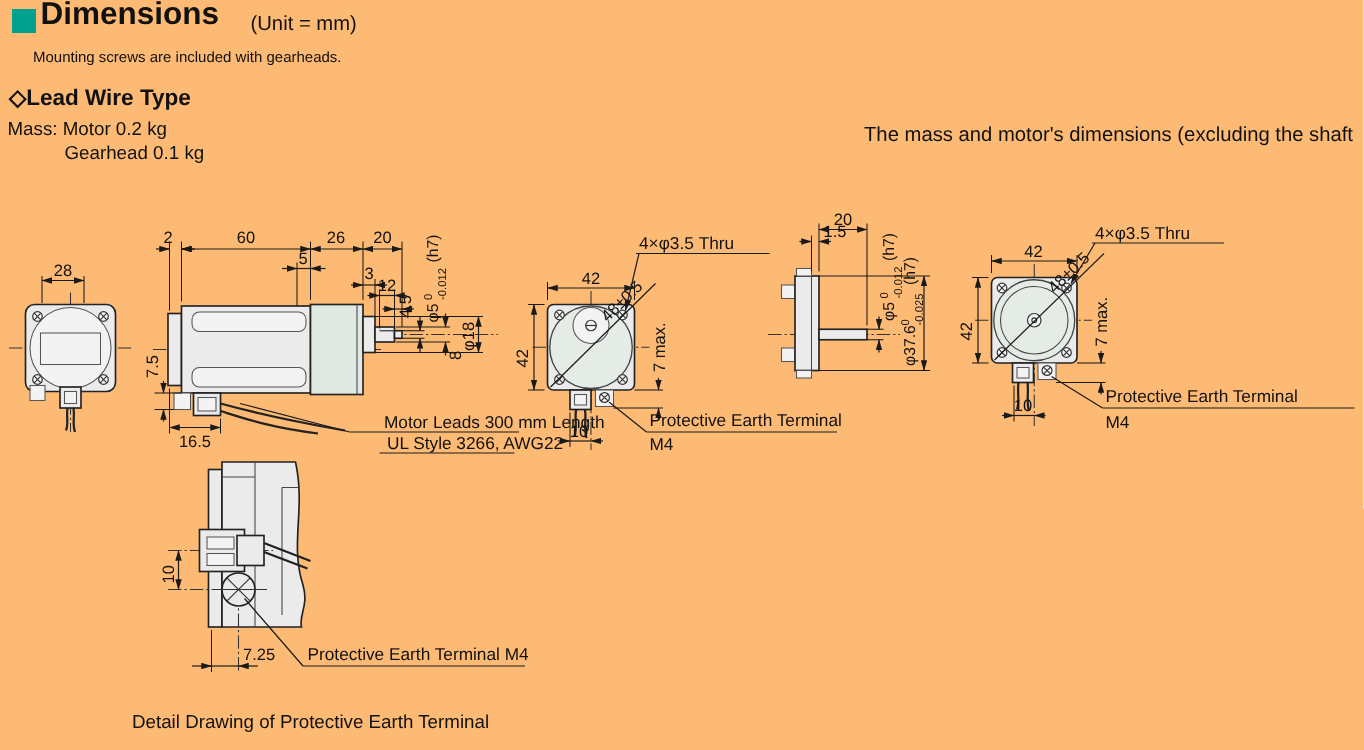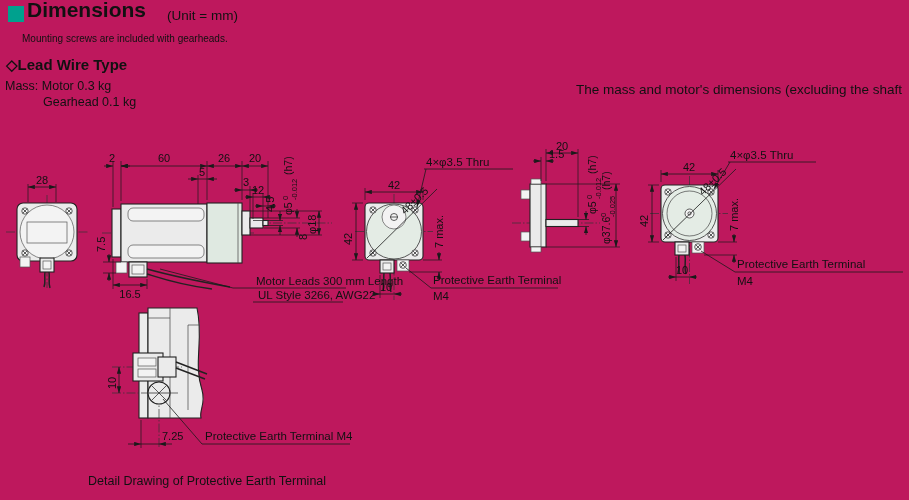--- a/index.html
+++ b/index.html
@@ -1,16 +1,16 @@
 <!DOCTYPE html>
 <html><head>
 <meta charset="utf-8">
 <style>
   html,body{margin:0;padding:0;background:#fff;}
-  #canvas{position:relative;width:909px;height:500px;background:#be185d;overflow:hidden;
+  #canvas{position:relative;width:909px;height:500px;background:#fdba74;overflow:hidden;
           font-family:"Liberation Sans",sans-serif;color:#111;}
   .abs{position:absolute;white-space:nowrap;}
   .ttl{font-size:21px;font-weight:bold;letter-spacing:0;}
   .unit{font-size:13.5px;font-weight:normal;text-align:right;}
   .note{font-size:10px;margin-left:12px;}
   .h2{font-size:15px;font-weight:bold;}
   .small{font-size:12.5px;}
   .desc{font-size:13.5px;}
   #sq{position:absolute;width:16px;height:16px;}
   svg{position:absolute;left:0;top:0;}
@@ -34,21 +34,21 @@
 </head>
 <body>
 
 <div id="canvas">
 
   <div id="sq" class="abs" style="left: 8px; top: 6px; background: rgb(0, 161, 142);"></div>
   <div class="abs ttl" style="left:27px;top:-2px;">Dimensions</div>
   <div class="abs unit" style="left:167px;top:8px;">(Unit = mm)</div>
   <div class="abs note" style="left:10px;top:33px;">Mounting screws are included with gearheads.</div>
   <div class="abs h2" style="left:6px;top:56px;">◇Lead Wire Type</div>
-  <div class="abs small" style="left:5px;top:79px;">Mass: Motor 0.3 kg</div>
+  <div class="abs small" style="left:5px;top:79px;">Mass: Motor 0.2 kg</div>
   <div class="abs small" style="left:43px;top:95px;">Gearhead 0.1 kg</div>
   <div class="abs desc" style="left:531px;top:82px;margin-left:45px;">The mass and motor's dimensions (excluding the shaft</div>
 
   <svg width="909" height="500" viewBox="0 0 909 500">
     <defs>
       <marker id="ar" viewBox="0 0 10 6" refX="9.5" refY="3" markerWidth="9" markerHeight="5.4" orient="auto-start-reverse">
         <path d="M0,0 L10,3 L0,6 Z" fill="#1a1a1a"></path>
       </marker>
     </defs>
 

